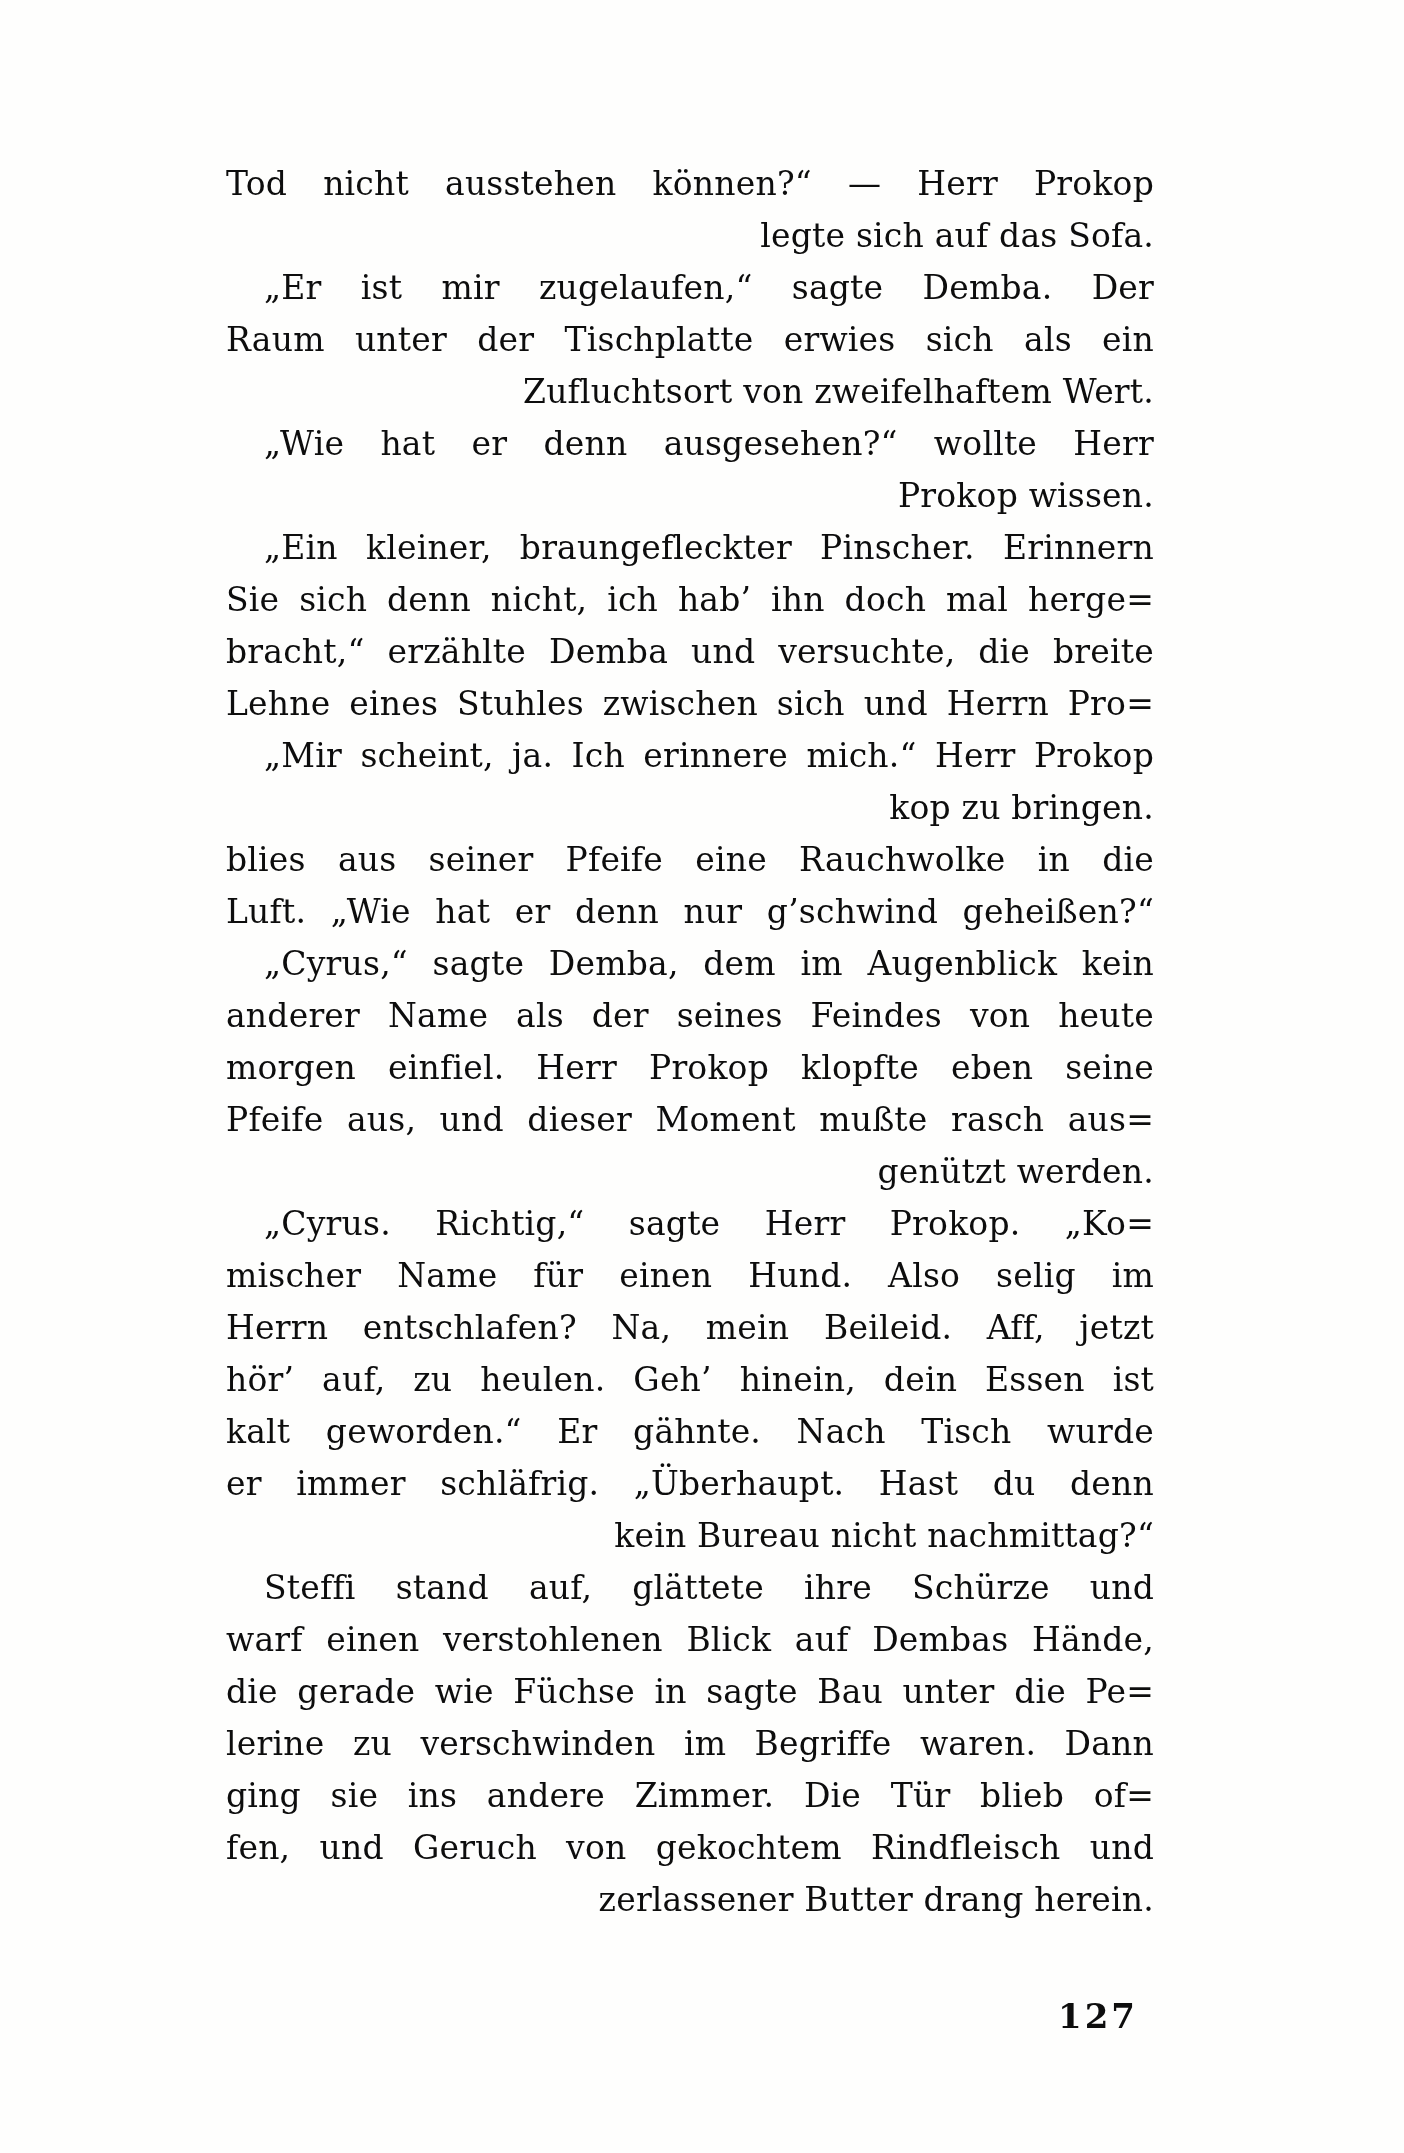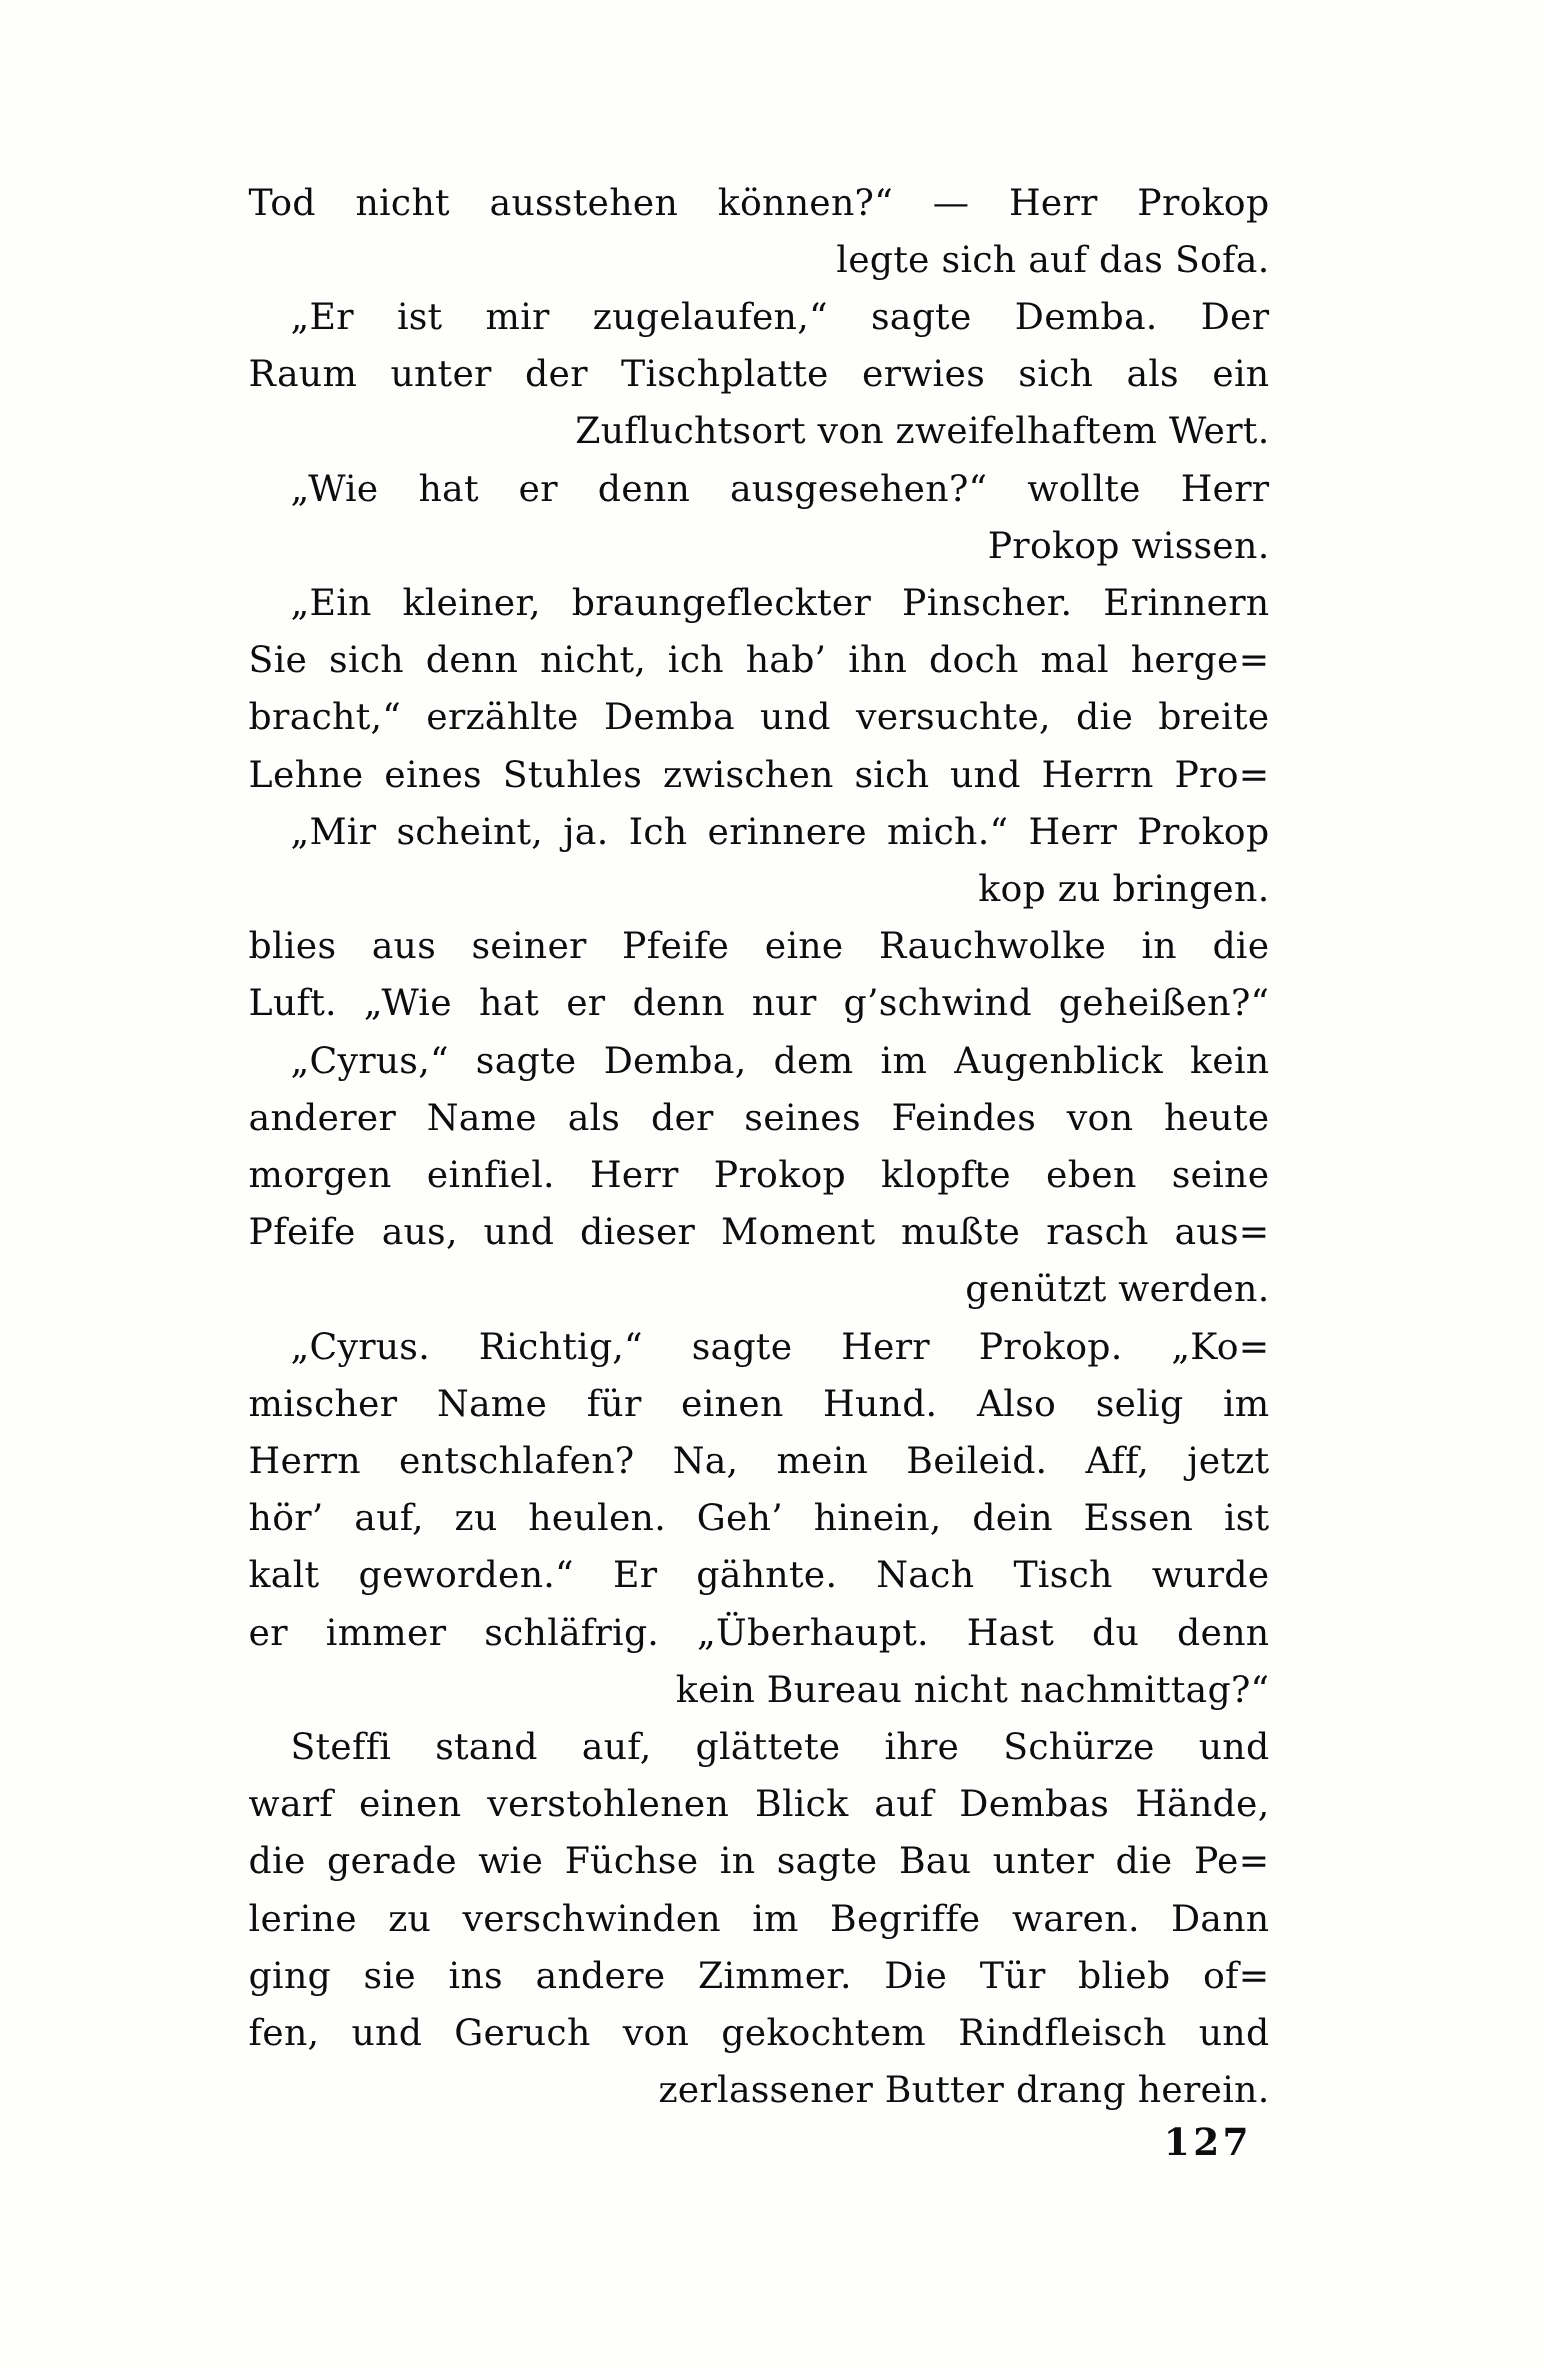--- a/index.html
+++ b/index.html
@@ -39,21 +39,21 @@
     }
     .line.justify {
       text-align: justify;
       text-align-last: justify;
     }
     .line.indent {
       text-indent: 38px;
     }
     .page-number {
       position: absolute;
-      top: 1928px;
+      top: 1996px;
       left: 210px;
       width: 928px;
       text-align: right;
       font-size: 34px;
       font-weight: bold;
       letter-spacing: 3px;
       color: #0d0d0d;
     }
   </style>
 </head>

